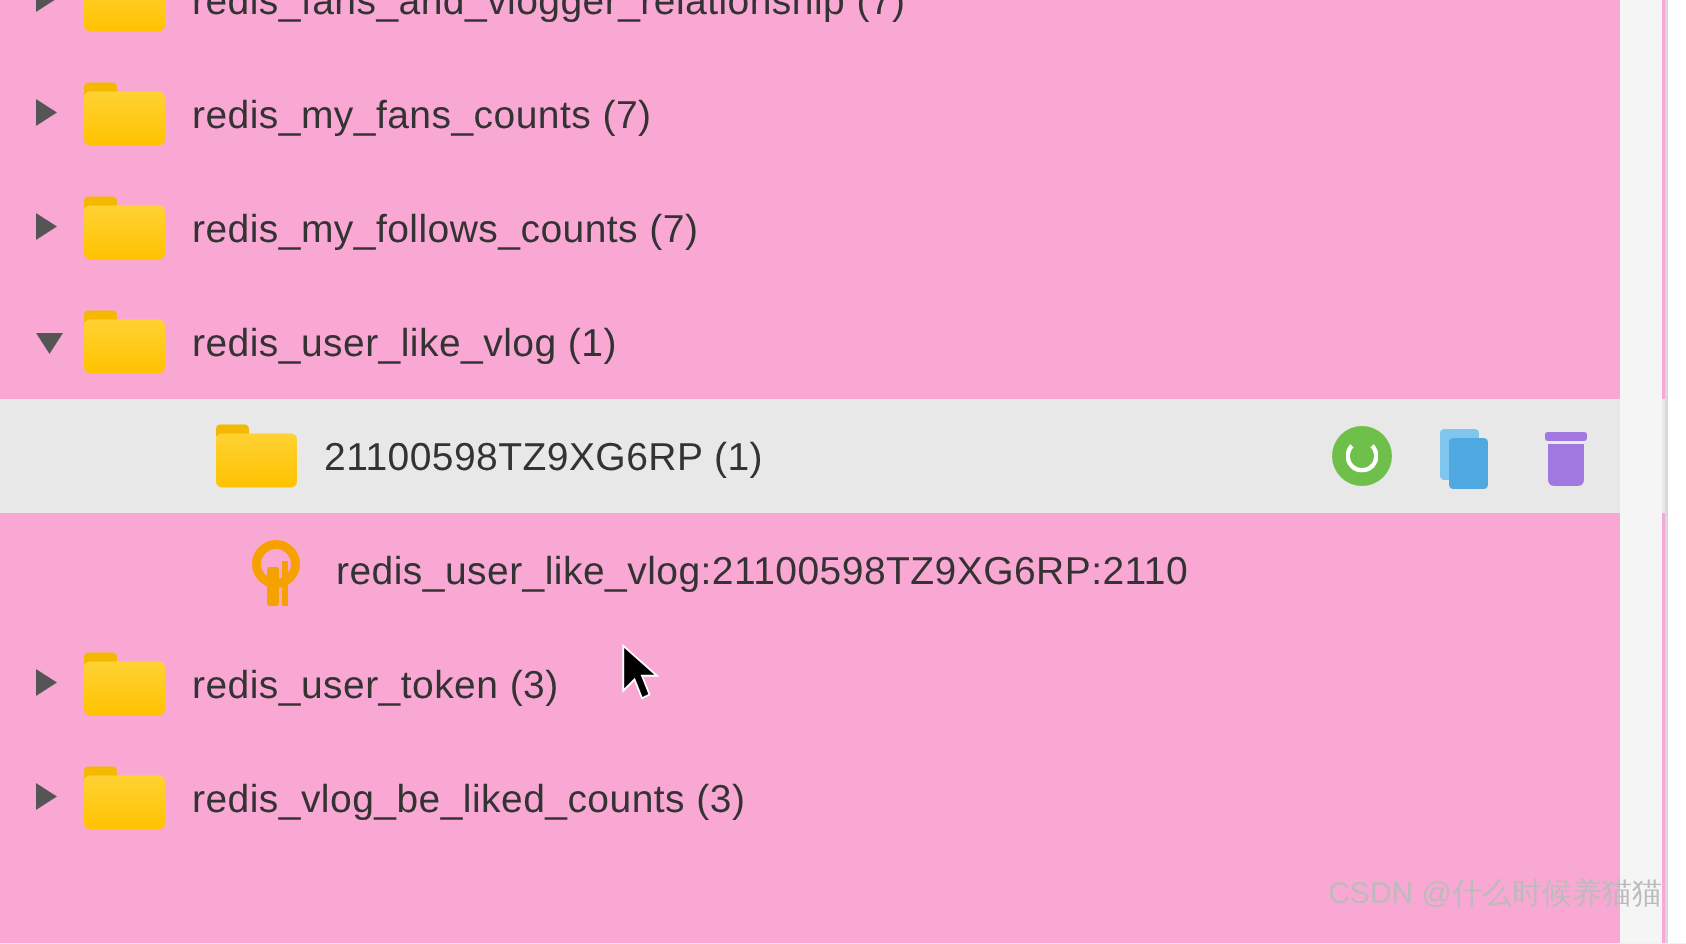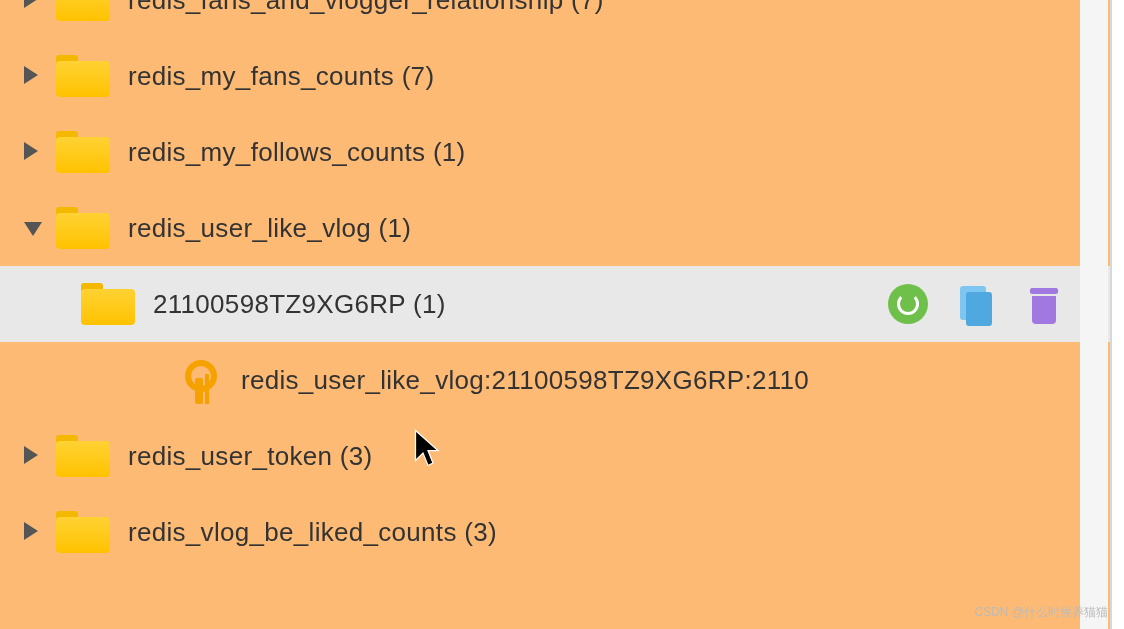--- a/index.html
+++ b/index.html
@@ -15,21 +15,21 @@
       overflow: hidden;
       position: relative;
       filter: blur(0.5px);
     }
     .tree-container {
       position: absolute;
       top: 0;
       left: 0;
       right: 0;
       bottom: 0;
-      background: #fdba74;
+      background: #f9a8d4;
     }
     .right-border {
       position: absolute;
       right: 0;
       top: 0;
       width: 14px;
       height: 100%;
       background: #fff;
       border-left: 2px solid #d8d8d8;
     }
@@ -47,25 +47,24 @@
       height: 76px;
       padding-left: 24px;
       color: #444;
       font-size: 26px;
       letter-spacing: 0.3px;
     }
     .tree-item.selected {
       background: #e8e8e8;
     }
     .tree-item.level-1 {
-      padding-left: 49px;
+      padding-left: 112px;
     }
     .tree-item.level-2 {
       padding-left: 128px;
-      margin-left: 17px;
     }
     .disclosure {
       width: 20px;
       height: 20px;
       margin-right: 12px;
       flex-shrink: 0;
     }
     .disclosure.collapsed::before {
       content: "";
       display: block;
@@ -226,24 +225,24 @@
       position: absolute;
       top: 428px;
       left: 413px;
       width: 30px;
       height: 40px;
       z-index: 100;
       pointer-events: none;
     }
     .watermark {
       position: absolute;
-      bottom: 8px;
+      bottom: 20px;
       right: 16px;
       color: #bbb;
-      font-size: 12px;
+      font-size: 20px;
       z-index: 200;
     }
     .partial-top {
       margin-top: -38px;
     }
   </style>
 </head>
 <body>
 
 <div class="tree-container">
@@ -256,21 +255,21 @@
 
   <div class="tree-item">
     <span class="disclosure collapsed"></span>
     <span class="folder-icon"></span>
     <span class="label">redis_my_fans_counts (7)</span>
   </div>
 
   <div class="tree-item">
     <span class="disclosure collapsed"></span>
     <span class="folder-icon"></span>
-    <span class="label">redis_my_follows_counts (1)</span>
+    <span class="label">redis_my_follows_counts (7)</span>
   </div>
 
   <div class="tree-item">
     <span class="disclosure expanded"></span>
     <span class="folder-icon"></span>
     <span class="label">redis_user_like_vlog (1)</span>
   </div>
 
   <div class="tree-item level-1 selected">
     <span class="disclosure none"></span>

